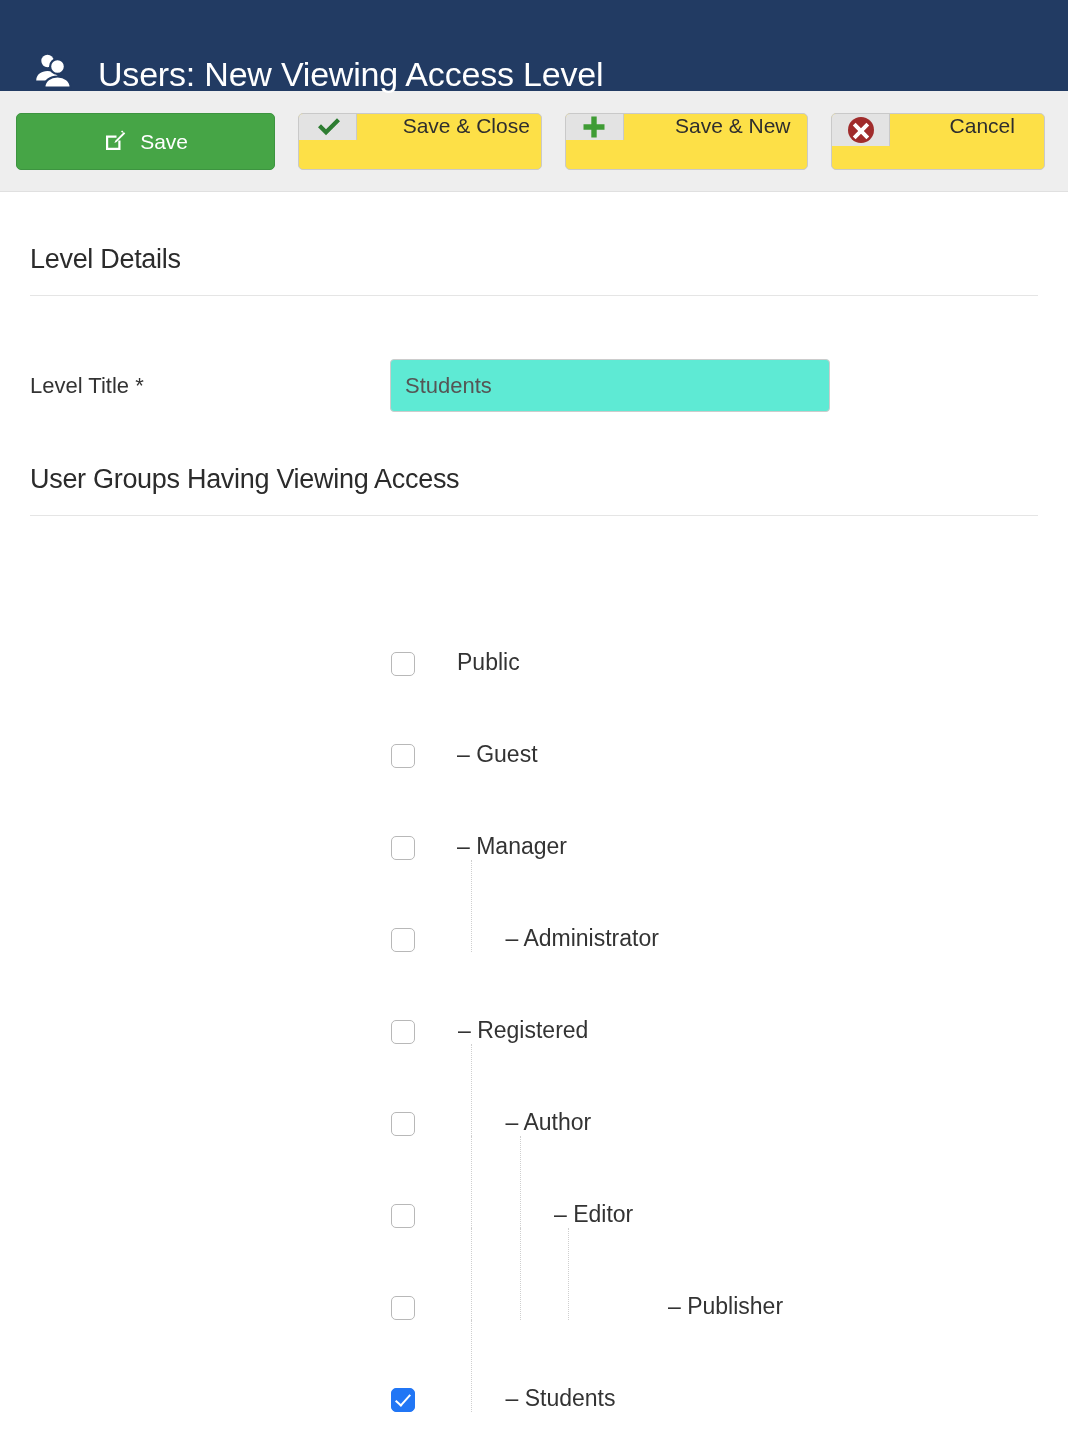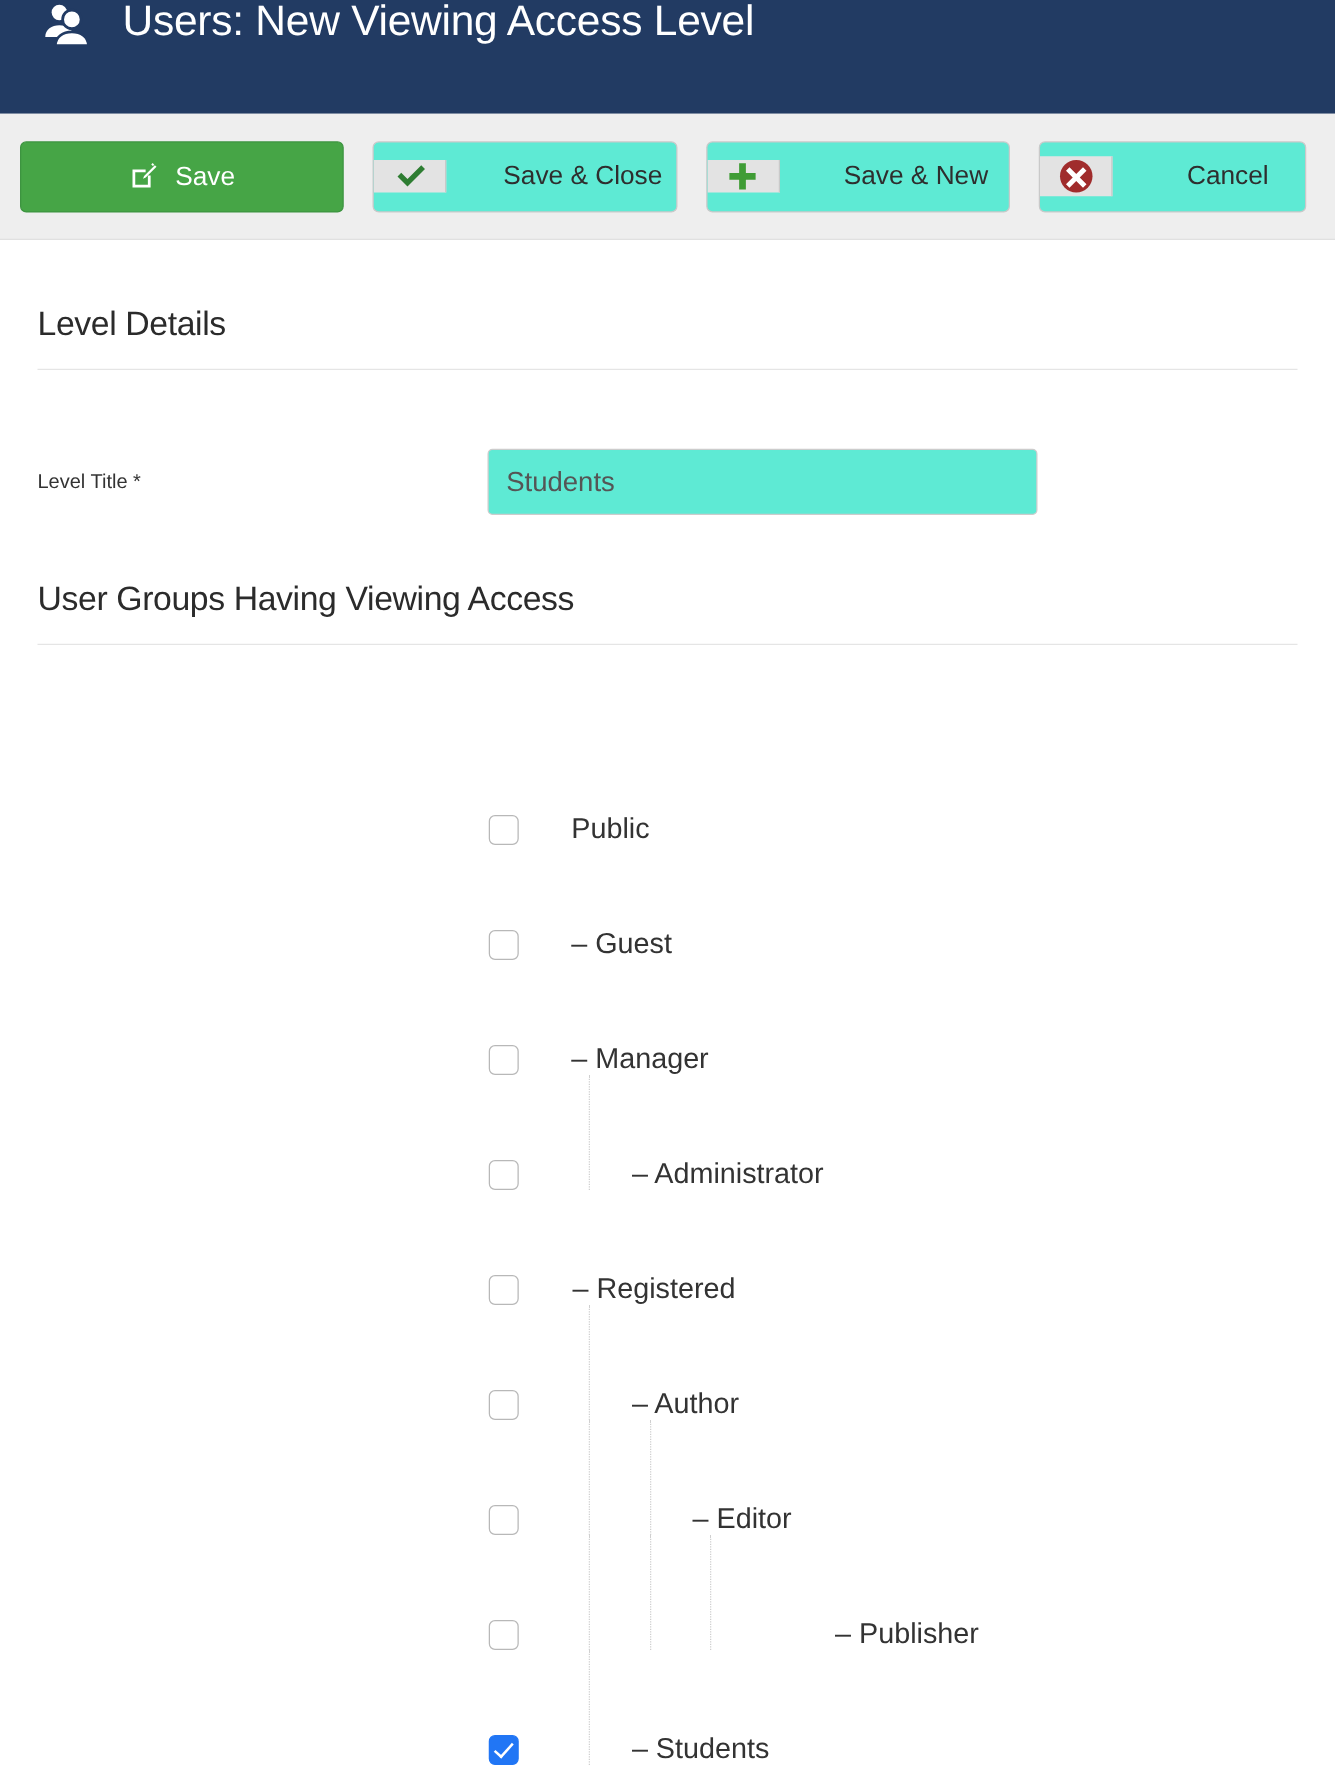--- a/index.html
+++ b/index.html
@@ -15,21 +15,21 @@
     color: #333333;
     overflow: hidden;
     -webkit-font-smoothing: antialiased;
   }
 
   
   .app-header {
     height: 91px;
     background: #223b63;
     display: flex;
-    align-items: flex-start;
+    align-items: flex-end;
     padding-left: 34px;
     box-sizing: border-box;
   }
   .app-header .users-icon {
     width: 40px;
     height: 40px;
     flex: 0 0 auto;
     display: block;
     margin-right: 24px;
   }
@@ -65,24 +65,24 @@
     gap: 13px;
     cursor: pointer;
     box-sizing: border-box;
     margin-right: 23px;
   }
   .btn-primary .lbl { line-height: 1; }
 
   .btn-split {
     height: 57px;
     display: flex;
-    align-items: center;
+    align-items: flex-start;
     border: 1px solid #c9c9c9;
     border-radius: 5px;
-    background: #5eead4;
+    background: #fde047;
     overflow: hidden;
     cursor: pointer;
     margin-right: 23px;
     box-sizing: border-box;
   }
   .btn-split .icon-cell {
     width: 57px;
     background: #e3e3e3;
     border-right: 1px solid #c9c9c9;
     display: flex;
@@ -128,21 +128,21 @@
     margin: 20px 0 0 0;
   }
 
   .field-row {
     display: flex;
     align-items: center;
     margin-top: 63px;
   }
   .field-label {
     width: 360px;
-    font-size: 16px;
+    font-size: 22px;
     color: #333333;
     flex: 0 0 auto;
   }
   .field-input {
     width: 440px;
     height: 53px;
     border: 1px solid #cccccc;
     border-radius: 4px;
     background: #5eead4;
     font-family: "Liberation Sans", "DejaVu Sans", sans-serif;

